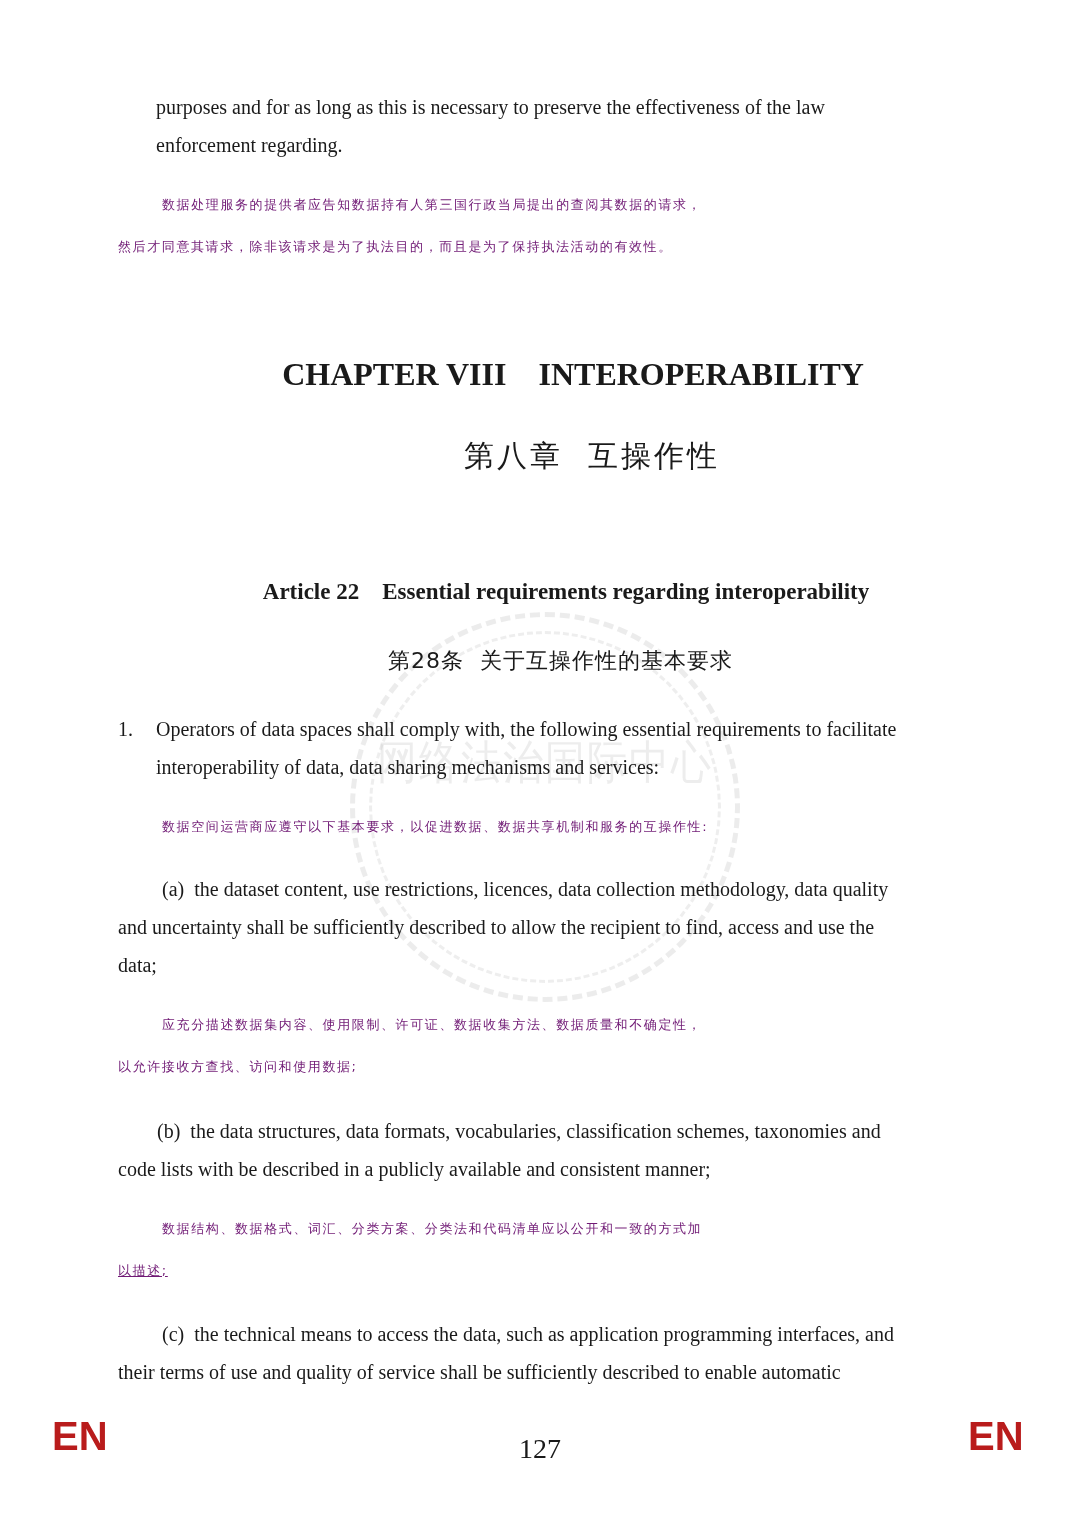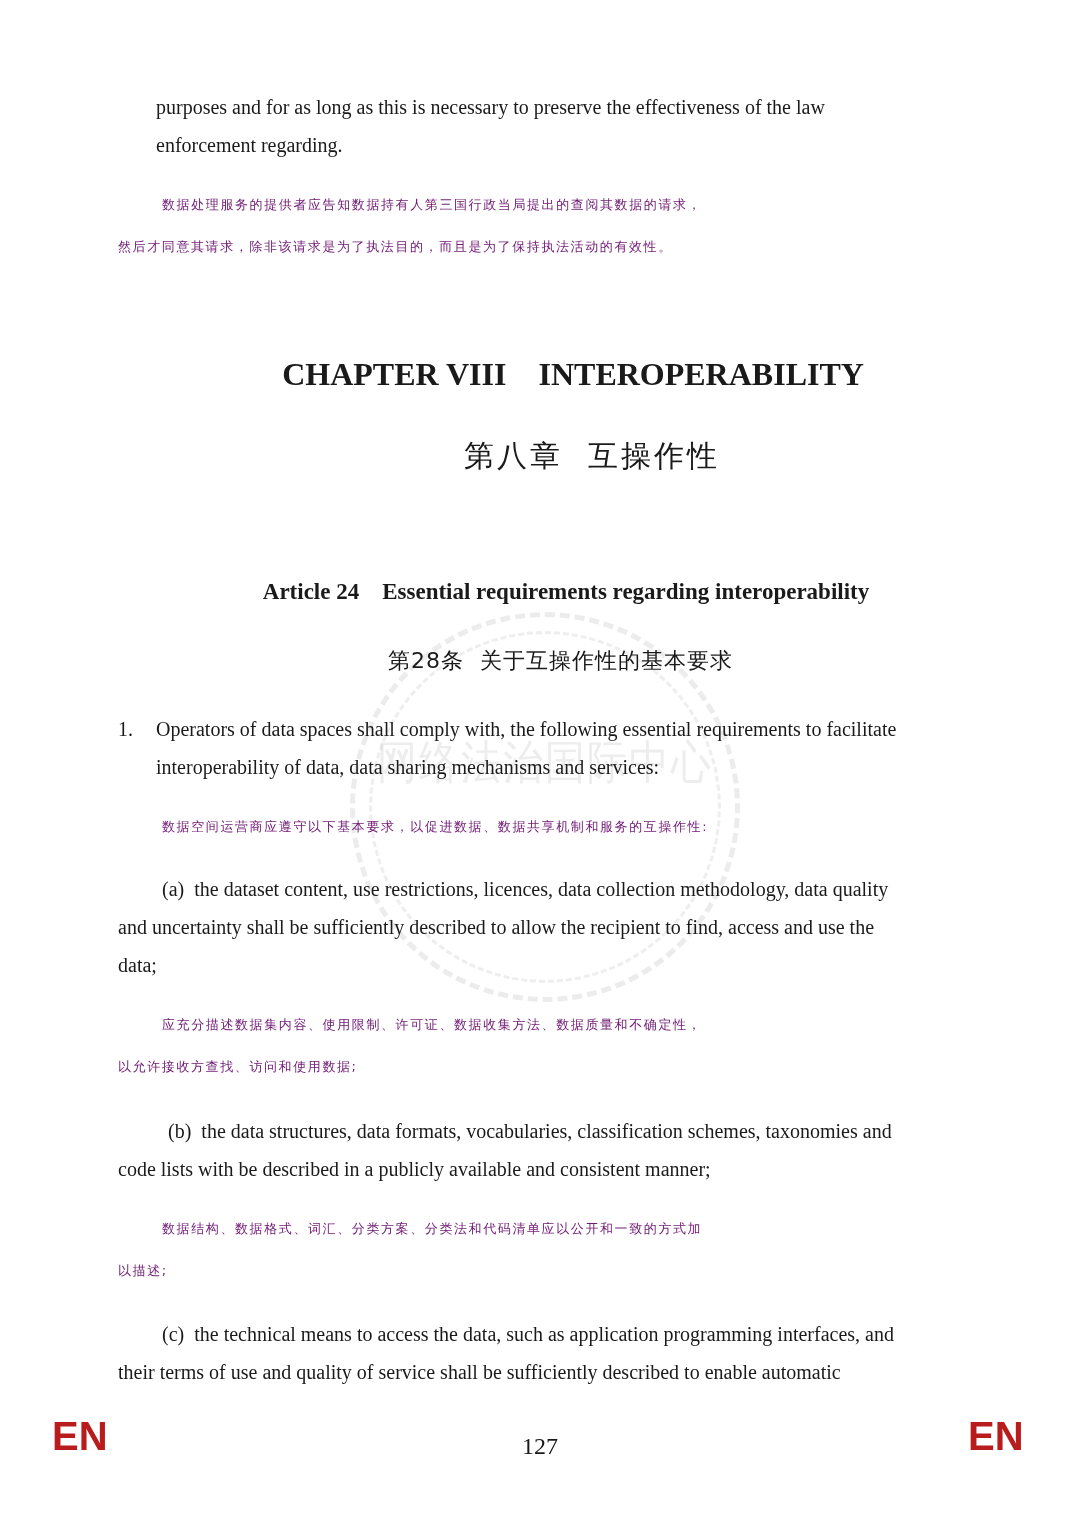--- a/index.html
+++ b/index.html
@@ -25,55 +25,55 @@
       color: rgba(190,190,190,0.28);
       transform: scaleY(1.15);
     }
     .p { position: absolute; font-size: 20px; line-height: 38px; white-space: nowrap; }
     .zh { font-family: "DejaVu Sans", sans-serif; font-size: 13px; letter-spacing: 1.6px; color: #701a75; }
     .h1 { position: absolute; left: 0; right: 0; text-align: center; font-weight: bold; font-size: 32px; }
     .h1zh { position: absolute; left: 0; right: 0; text-align: center; font-family: "DejaVu Sans", sans-serif; font-size: 30px; letter-spacing: 3px; }
     .h2 { position: absolute; left: 0; right: 0; text-align: center; font-weight: bold; font-size: 23px; }
     .h2zh { position: absolute; left: 0; right: 0; text-align: center; font-family: "DejaVu Sans", sans-serif; font-size: 22px; letter-spacing: 1px; }
     .footer-en { position: absolute; top: 1414px; font-family: "Liberation Sans", sans-serif; font-weight: bold; font-size: 40px; color: #b91c1c; }
-    .page-num { position: absolute; top: 1433px; left: 0; right: 0; text-align: center; font-size: 24px; }
+    .page-num { position: absolute; top: 1433px; left: 0; right: 0; text-align: center; font-size: 28px; }
   </style>
 </head>
 <body>
 
 <div class="watermark">
   <div class="watermark-inner"></div>
   <div class="watermark-text">网络法治国际中心</div>
 </div>
 
 <div class="p" style="left:156px; top:88px;">purposes and for as long as this is necessary to preserve the effectiveness of the law</div>
 <div class="p" style="left:156px; top:126px;">enforcement regarding.</div>
 <div class="p zh" style="left:162px; top:186px;">数据处理服务的提供者应告知数据持有人第三国行政当局提出的查阅其数据的请求，</div>
 <div class="p zh" style="left:118px; top:228px;">然后才同意其请求，除非该请求是为了执法目的，而且是为了保持执法活动的有效性。</div>
 
 <div class="h1" style="top:356px; padding-left:66px; white-space:pre;">CHAPTER VIII    INTEROPERABILITY</div>
 <div class="h1zh" style="top:436px; padding-left:104px; white-space:pre;">第八章  互操作性</div>
 
-<div class="h2" style="top:579px; padding-left:52px; white-space:pre;">Article 24    Essential requirements regarding interoperability</div>
+<div class="h2" style="top:579px; padding-left:52px; white-space:pre;">Article 22    Essential requirements regarding interoperability</div>
 <div class="h2zh" style="top:646px; padding-left:41px; white-space:pre;">第28条  关于互操作性的基本要求</div>
 
 <div class="p" style="left:118px; top:710px;">1.</div>
 <div class="p" style="left:156px; top:710px;">Operators of data spaces shall comply with, the following essential requirements to facilitate</div>
 <div class="p" style="left:156px; top:748px;">interoperability of data, data sharing mechanisms and services:</div>
 <div class="p zh" style="left:162px; top:808px;">数据空间运营商应遵守以下基本要求，以促进数据、数据共享机制和服务的互操作性:</div>
 
 <div class="p" style="left:162px; top:870px; white-space:pre;">(a)  the dataset content, use restrictions, licences, data collection methodology, data quality</div>
 <div class="p" style="left:118px; top:908px;">and uncertainty shall be sufficiently described to allow the recipient to find, access and use the</div>
 <div class="p" style="left:118px; top:946px;">data;</div>
 <div class="p zh" style="left:162px; top:1006px;">应充分描述数据集内容、使用限制、许可证、数据收集方法、数据质量和不确定性，</div>
 <div class="p zh" style="left:118px; top:1048px;">以允许接收方查找、访问和使用数据;</div>
 
-<div class="p" style="left:168px; top:1112px; white-space:pre;">(b)  the data structures, data formats, vocabularies, classification schemes, taxonomies and</div>
+<div class="p" style="left:157px; top:1112px; white-space:pre;">(b)  the data structures, data formats, vocabularies, classification schemes, taxonomies and</div>
 <div class="p" style="left:118px; top:1150px;">code lists with be described in a publicly available and consistent manner;</div>
 <div class="p zh" style="left:162px; top:1210px;">数据结构、数据格式、词汇、分类方案、分类法和代码清单应以公开和一致的方式加</div>
-<div class="p zh" style="left:118px; top:1252px;">以描述;</div>
+<div class="p zh" style="left:118px; top:1252px;text-decoration:underline;">以描述;</div>
 
 <div class="p" style="left:162px; top:1315px; white-space:pre;">(c)  the technical means to access the data, such as application programming interfaces, and</div>
 <div class="p" style="left:118px; top:1353px;">their terms of use and quality of service shall be sufficiently described to enable automatic</div>
 
 <div class="footer-en" style="left:52px;">EN</div>
 <div class="page-num">127</div>
 <div class="footer-en" style="left:968px;">EN</div>
 
 </body></html>

